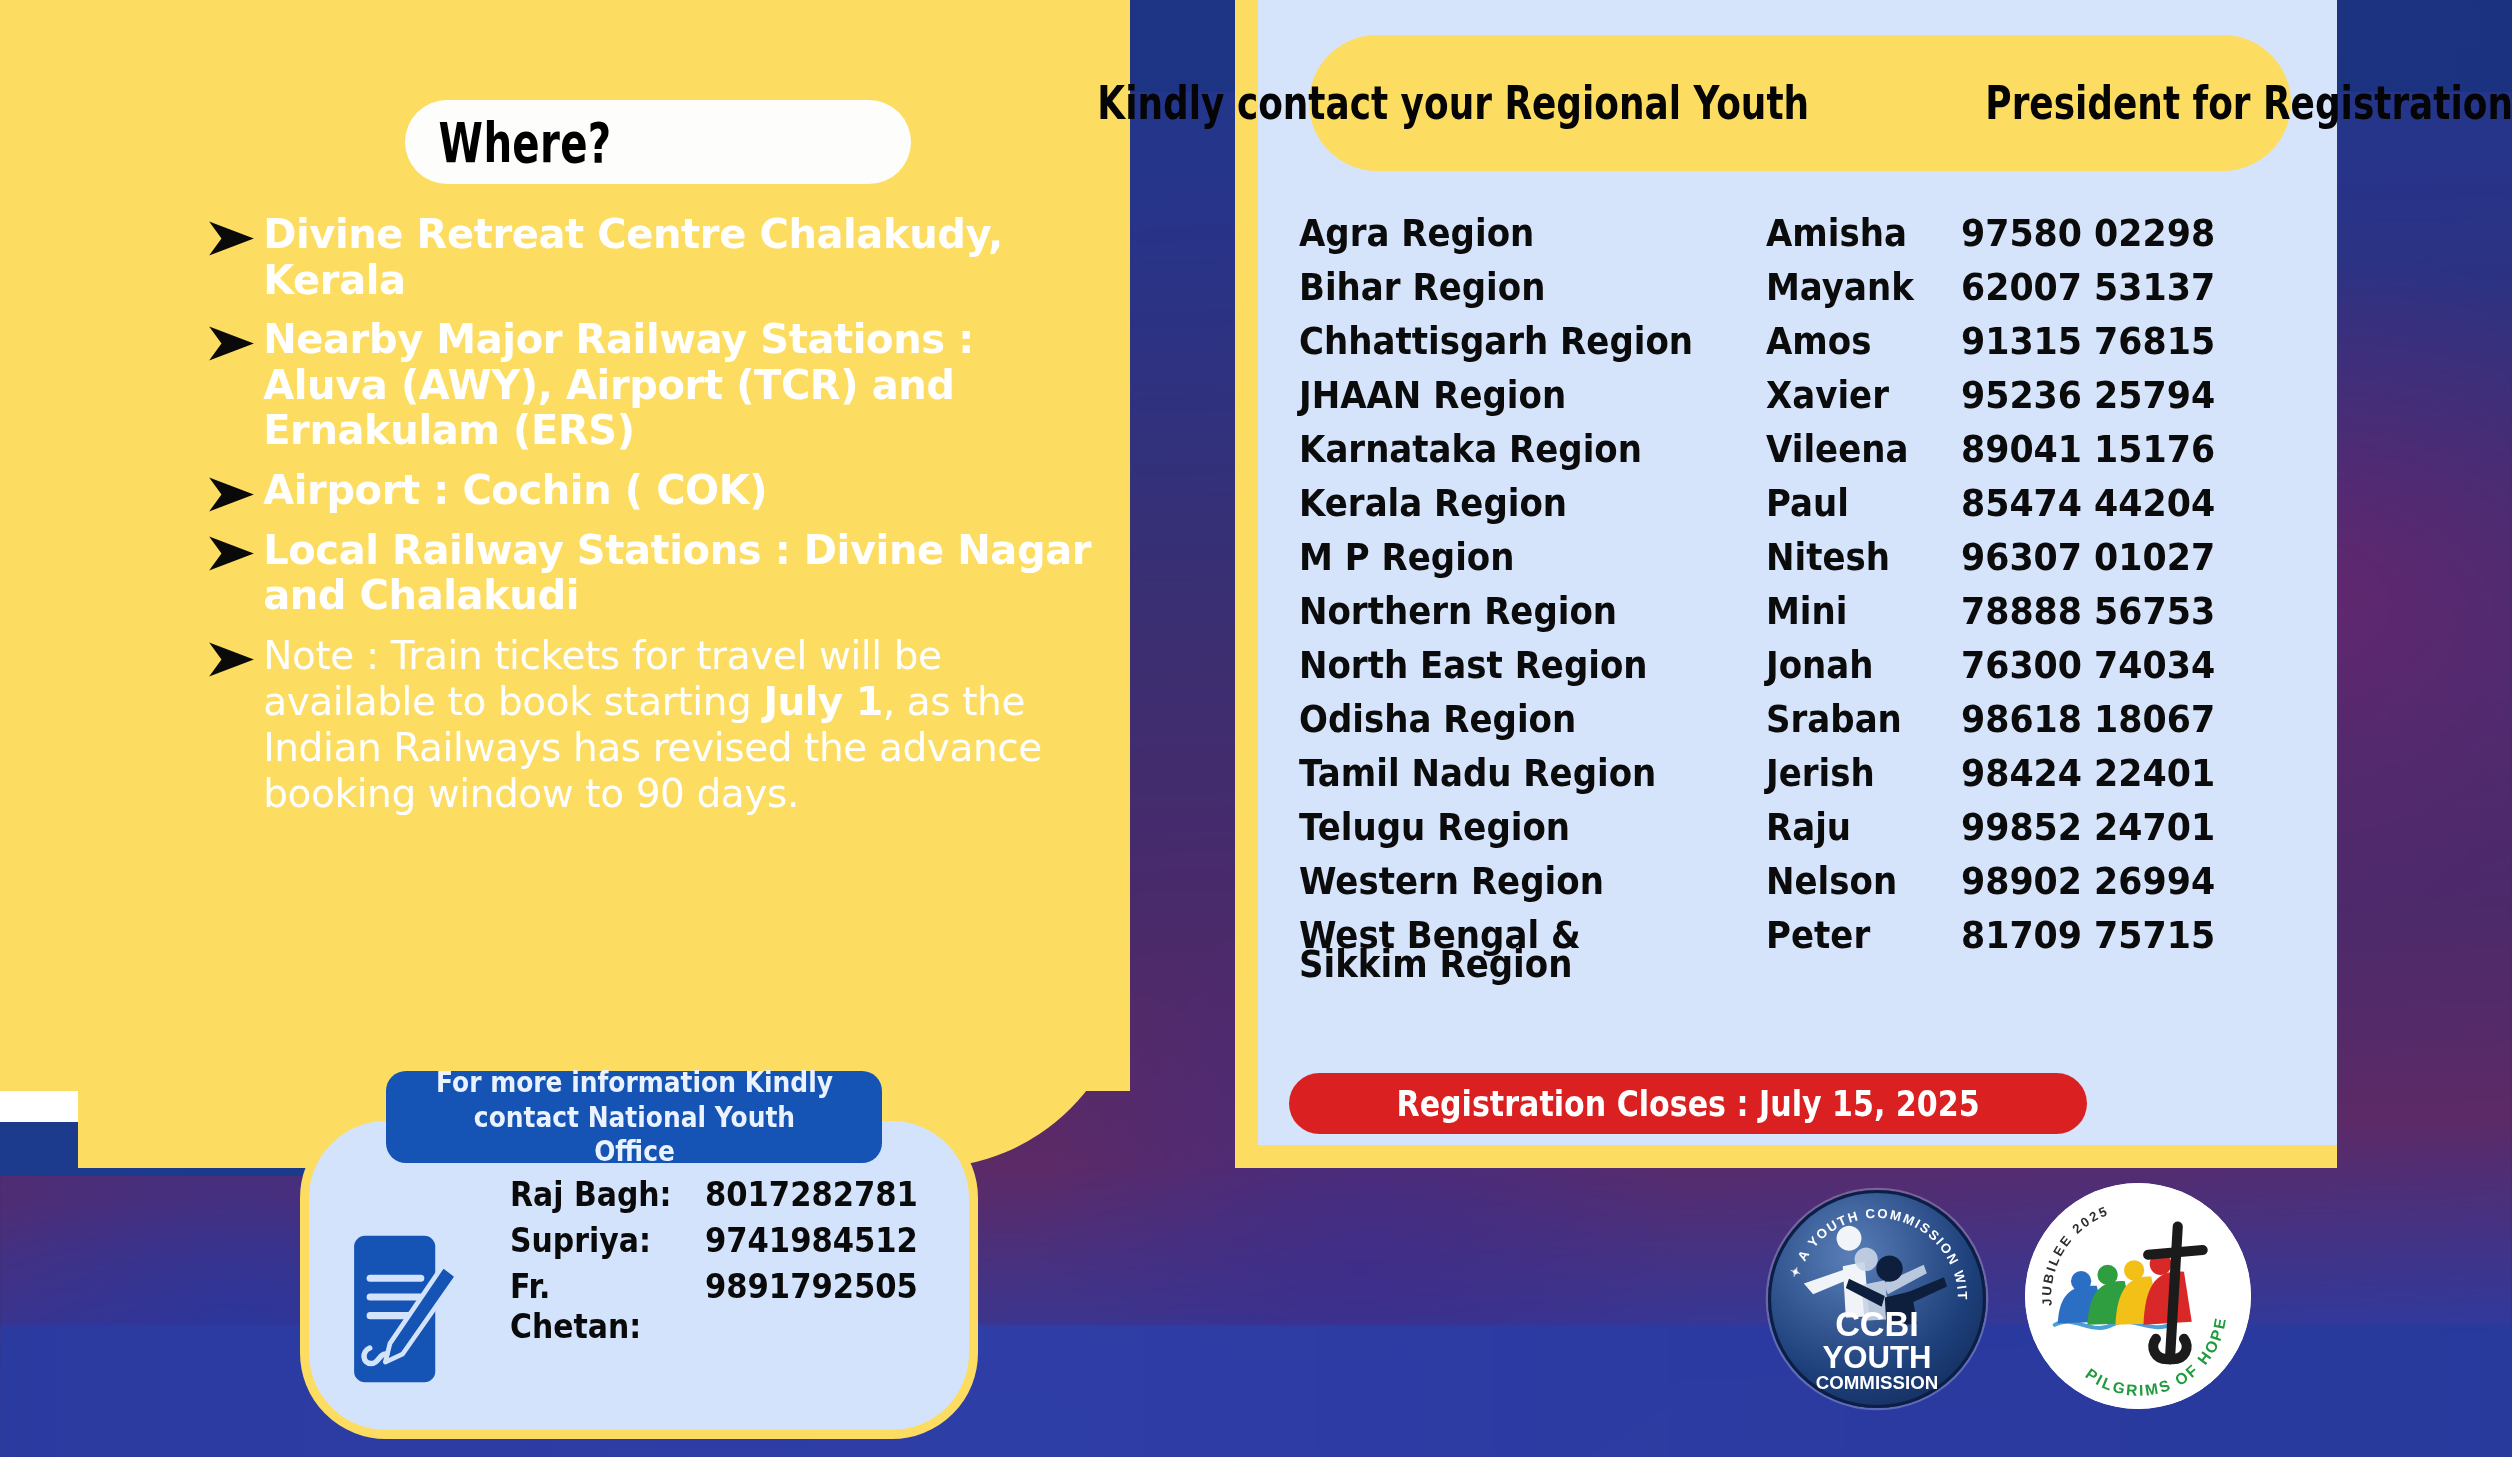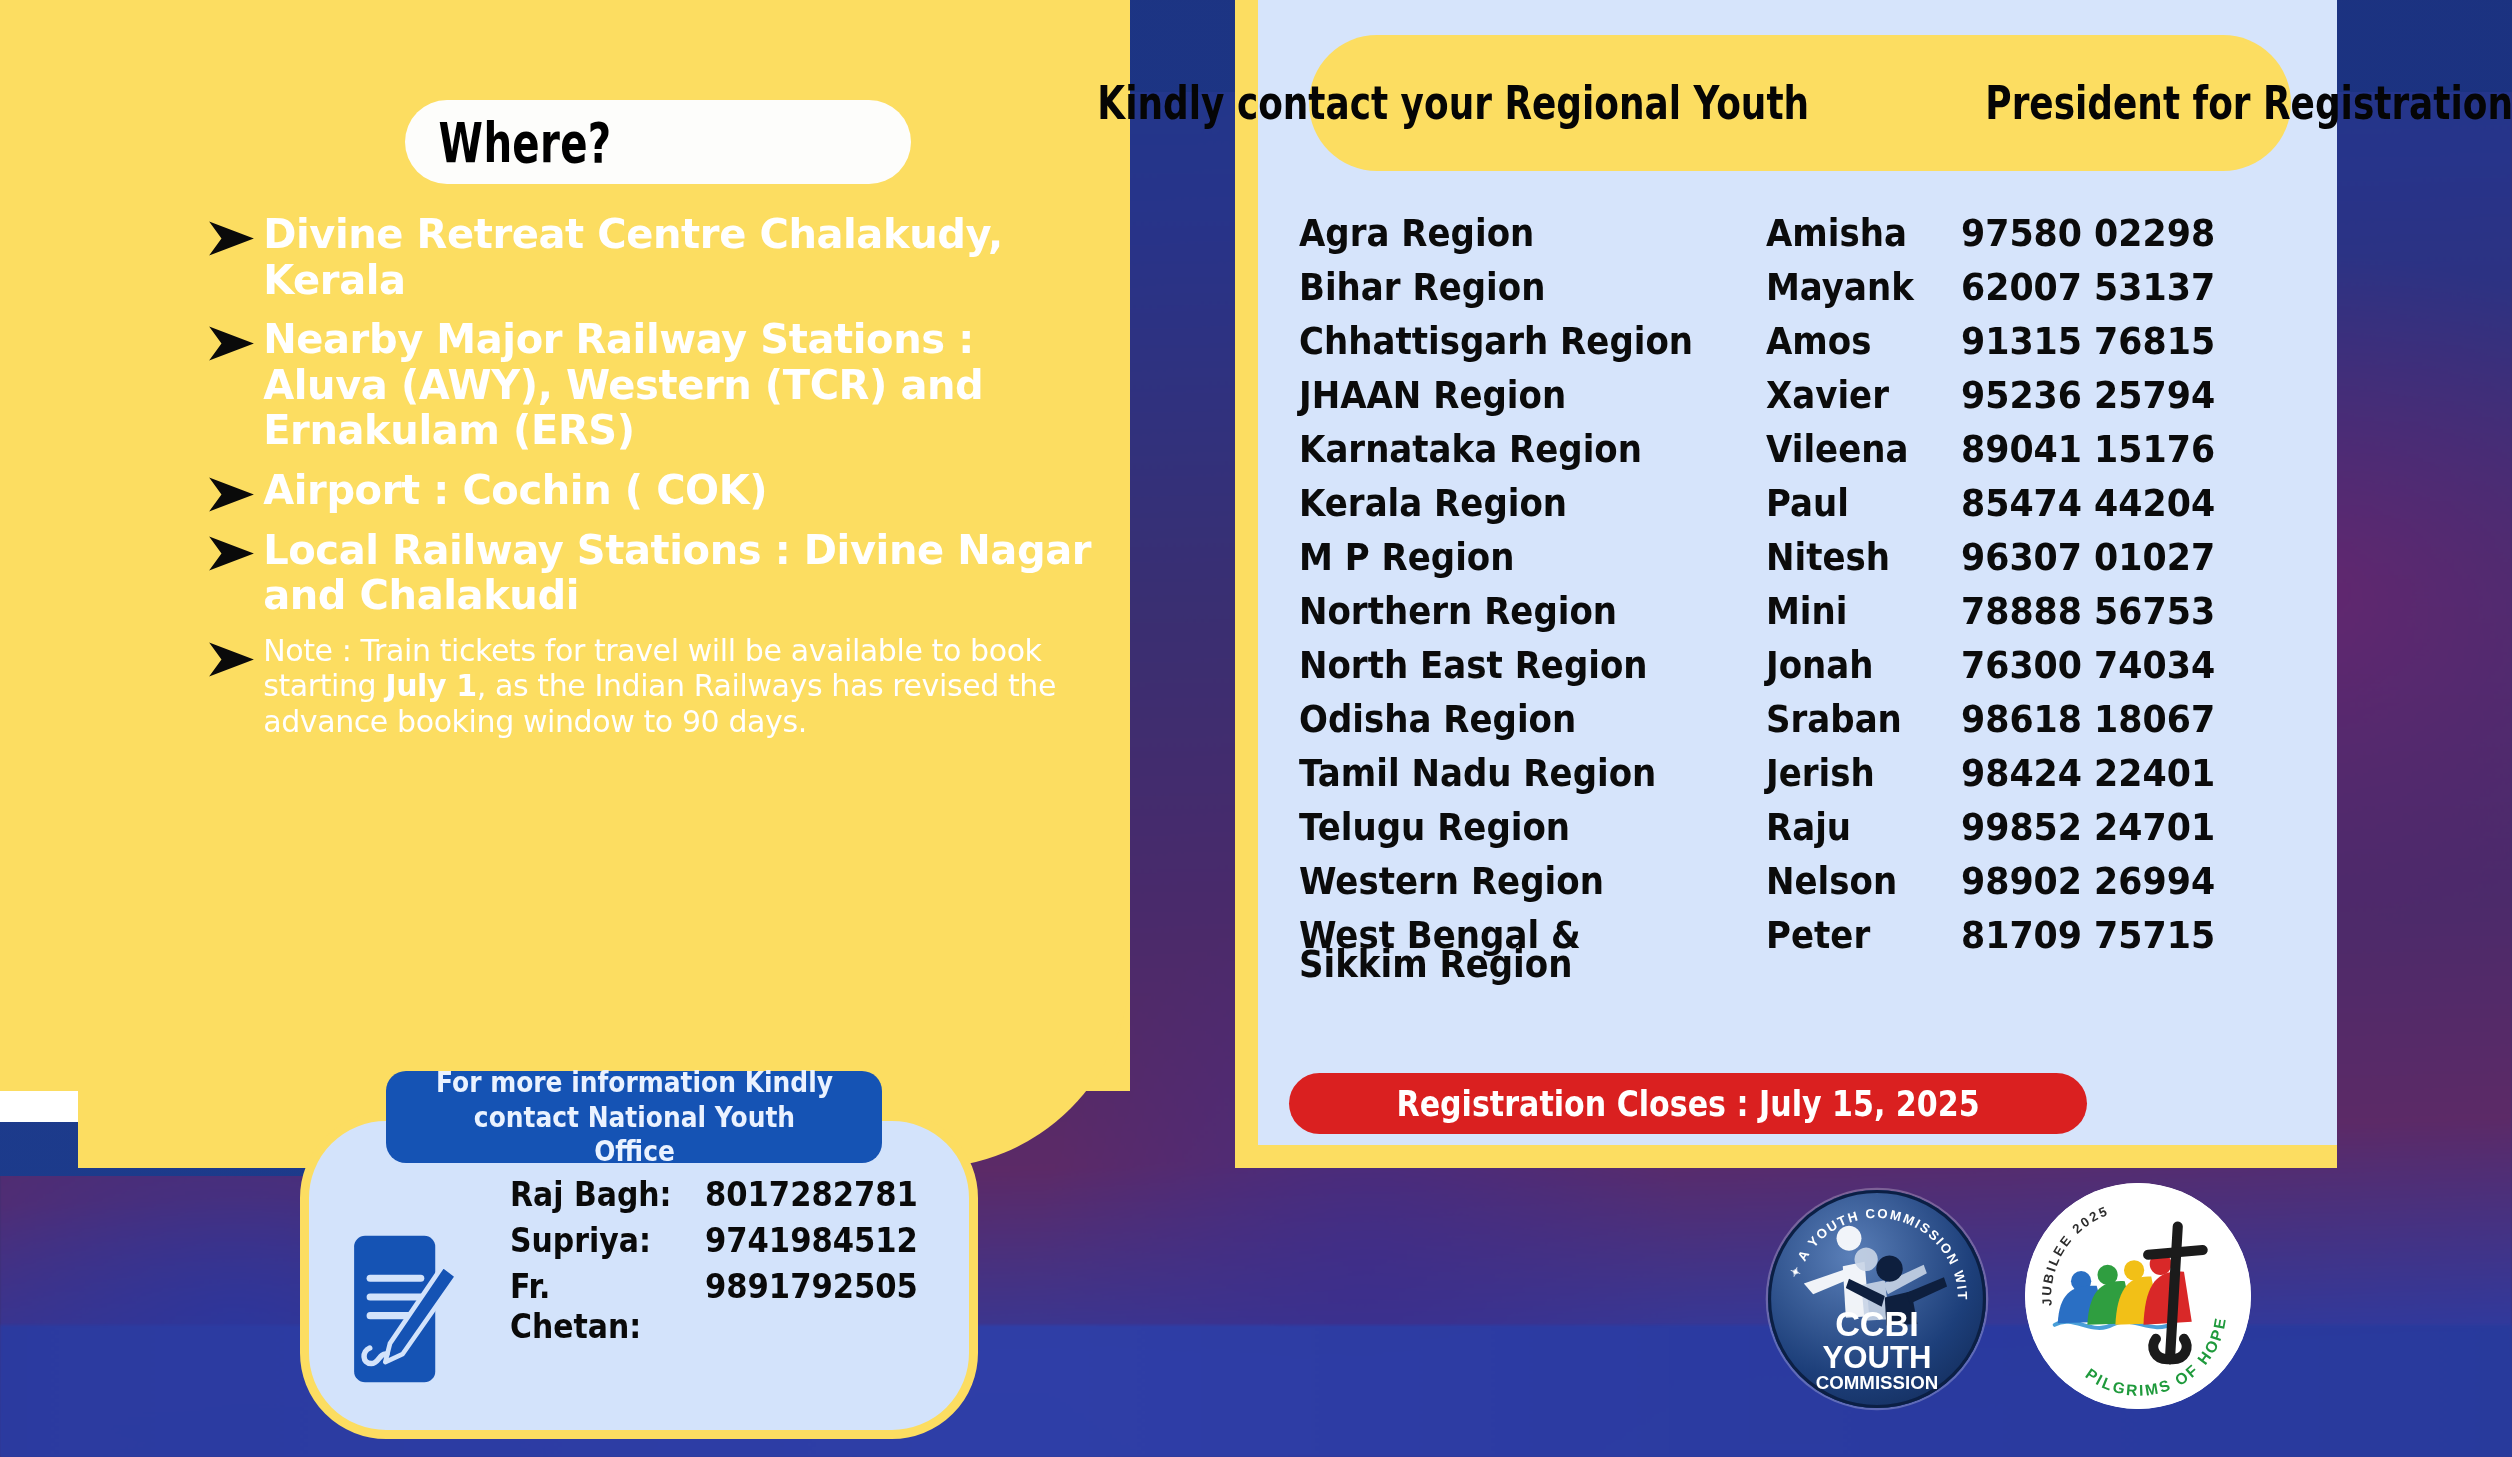--- a/index.html
+++ b/index.html
@@ -43,21 +43,21 @@
     letter-spacing:0.4px;transform:scaleX(.72);display:inline-block;}
 
   
   .bullets{position:absolute;left:206px;top:212px;width:904px;}
   .blt{display:flex;align-items:flex-start;margin-bottom:14px;}
   .blt .arw{flex:0 0 auto;width:51px;margin-right:6.2px;margin-top:7.8px;}
   .blt .arw svg{display:block;}
   .blt .txt{font-family:"DejaVu Sans", sans-serif;font-size:40px;line-height:1.14;color:#ffffff;
     transform-origin:left top;letter-spacing:-0.4px;}
   .blt.bold .txt{font-weight:bold;}
-  .blt.note .txt{font-weight:normal;font-size:30px;line-height:1.18;}
+  .blt.note .txt{font-weight:normal;font-size:39px;line-height:1.18;}
   .blt.note .txt b{font-weight:bold;}
   .blt.note{margin-top:11px;}
 
   
   .info-card{position:absolute;left:300px;top:1112px;width:678px;height:327px;
     background:#d3e3fb;border:9.3px solid #fcdd61;border-radius:86px;}
   .info-head{position:absolute;left:386px;top:1071px;width:496px;height:92px;
     background:#1553b4;border-radius:20px;display:flex;align-items:center;justify-content:center;
     text-align:center;padding:3.1px 12.5px;}
   .info-head span{font-family:"DejaVu Sans", sans-serif;font-weight:bold;font-size:29px;color:#eaf2ff;
@@ -137,21 +137,21 @@
       </span>
       <span class="txt">Divine Retreat Centre Chalakudy, Kerala</span>
     </div>
 
     <div class="blt bold">
       <span class="arw">
         <svg width="51" height="37" viewBox="0 0 66 48">
             <path d="M4 2 L62 24 L4 46 L20 24 Z" fill="#0a0a0a"></path>
           </svg>
       </span>
-      <span class="txt">Nearby Major Railway Stations : Aluva (AWY), Western (TCR) and Ernakulam (ERS)</span>
+      <span class="txt">Nearby Major Railway Stations : Aluva (AWY), Airport (TCR) and Ernakulam (ERS)</span>
     </div>
 
     <div class="blt bold">
       <span class="arw">
         <svg width="51" height="37" viewBox="0 0 66 48">
             <path d="M4 2 L62 24 L4 46 L20 24 Z" fill="#0a0a0a"></path>
           </svg>
       </span>
       <span class="txt">Airport : Cochin ( COK)</span>
     </div>

